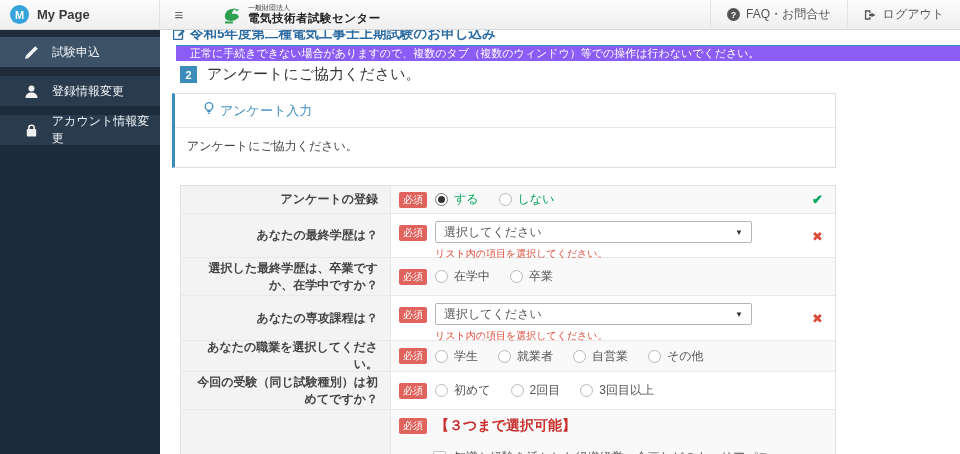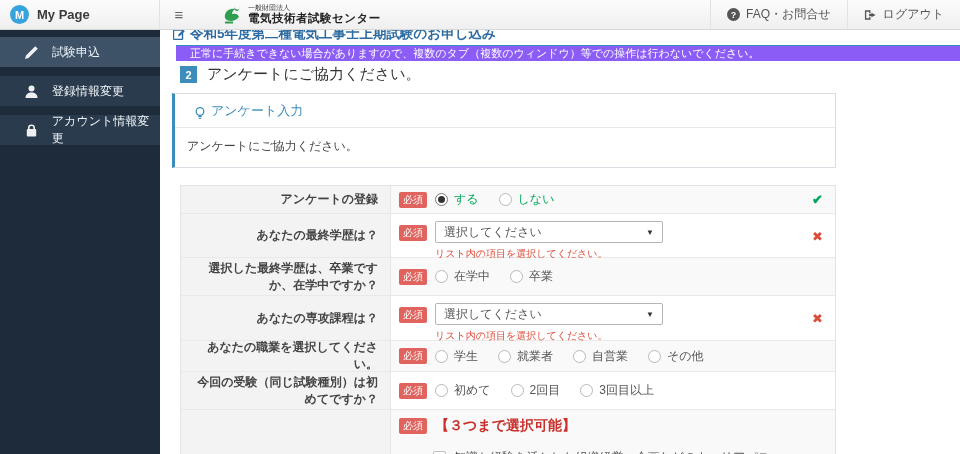--- a/index.html
+++ b/index.html
@@ -43,21 +43,21 @@
   .banner { position:absolute; top:15px; left:16px; width:800px; height:16px; background:#8b5cf6;
     border-top:1px solid #328ec6; color:#fff; font-size:11px; display:flex; align-items:center; padding-left:14px; white-space:nowrap; }
 
   .step-row { position:absolute; top:35px; left:20px; display:flex; align-items:center; gap:10px; }
   .step-badge { width:17px; height:17px; background:#3c8dbc; color:#fff; font-size:11px; font-weight:bold;
     display:flex; align-items:center; justify-content:center; }
   .step-title { font-size:15px; color:#333; }
 
   .panel { position:absolute; top:63px; left:12px; width:664px; background:#fff;
     border:1px solid #d9dee4; border-left:3px solid #3c8dbc; }
-  .panel-head { display:flex; align-items:flex-end; gap:6px; padding:8px 20px 7px; border-bottom:1px solid #e8e8e8;
+  .panel-head { display:flex; align-items:flex-start; gap:6px; padding:8px 29px 7px; border-bottom:1px solid #e8e8e8;
     color:#3c8dbc; font-size:13px; }
   .panel-body { padding:10px 12px 12px; font-size:12px; color:#444; }
 
   
   .form-table { position:absolute; top:155px; left:20px; width:656px; height:269px;
     border:1px solid #e3e3e3; border-bottom:none; display:flex; flex-direction:column; overflow:hidden; }
   .frow { display:flex; border-bottom:1px solid #e9e9e9; }
   .frow.striped .fcontent { background:#f9f9f9; }
   .flabel { width:210px; background:#f3f3f3; border-right:1px solid #e7e7e7; padding:5px 12px;
     display:flex; align-items:center; justify-content:flex-end; text-align:right;
@@ -70,21 +70,21 @@
 
   .opt { display:flex; align-items:center; margin-right:20px; cursor:pointer; }
   .radio { width:13px; height:13px; border:1px solid #b9b9b9; border-radius:50%; background:#fff;
     display:flex; align-items:center; justify-content:center; flex:none; }
   .radio.checked { border-color:#777; }
   .radio.checked .dot { width:7px; height:7px; border-radius:50%; background:#333; }
   .opt-label { margin-left:6px; font-size:12px; color:#555; }
   .opt-label.green { color:#00a65a; }
 
   .sel-wrap { display:flex; flex-direction:column; }
-  .selectbox { width:228px; height:22px; border:1px solid #b5b5b5; border-radius:2px; background:#fff;
+  .selectbox { width:317px; height:22px; border:1px solid #b5b5b5; border-radius:2px; background:#fff;
     display:flex; align-items:center; justify-content:space-between; padding:0 8px; font-size:12px; color:#555; cursor:pointer; }
   .caret { font-size:8px; color:#333; }
   .err-text { margin-top:4px; font-size:10px; color:#dd4b39; }
 
   .status { position:absolute; right:12px; top:50%; transform:translateY(-50%);
     font-size:13px; font-weight:bold; }
   .status.ok { color:#00a65a; }
   .status.ng { color:#dd4b39; }
 
   .chk-note { font-size:14px; font-weight:bold; color:#c9302c; }

